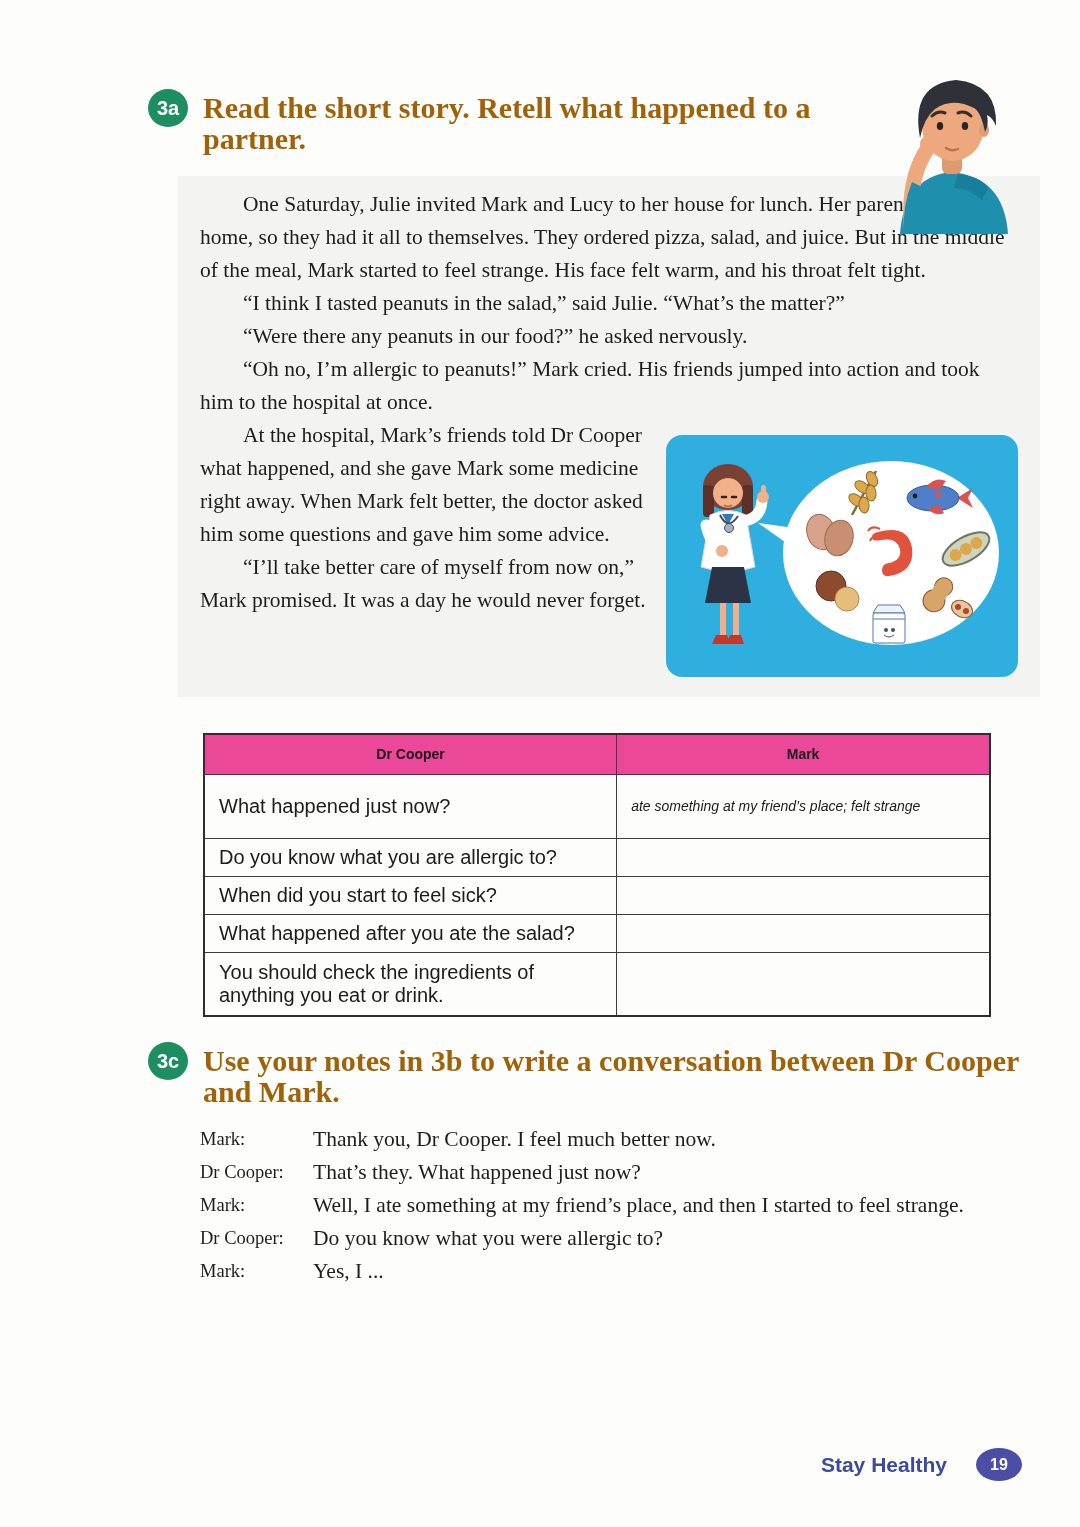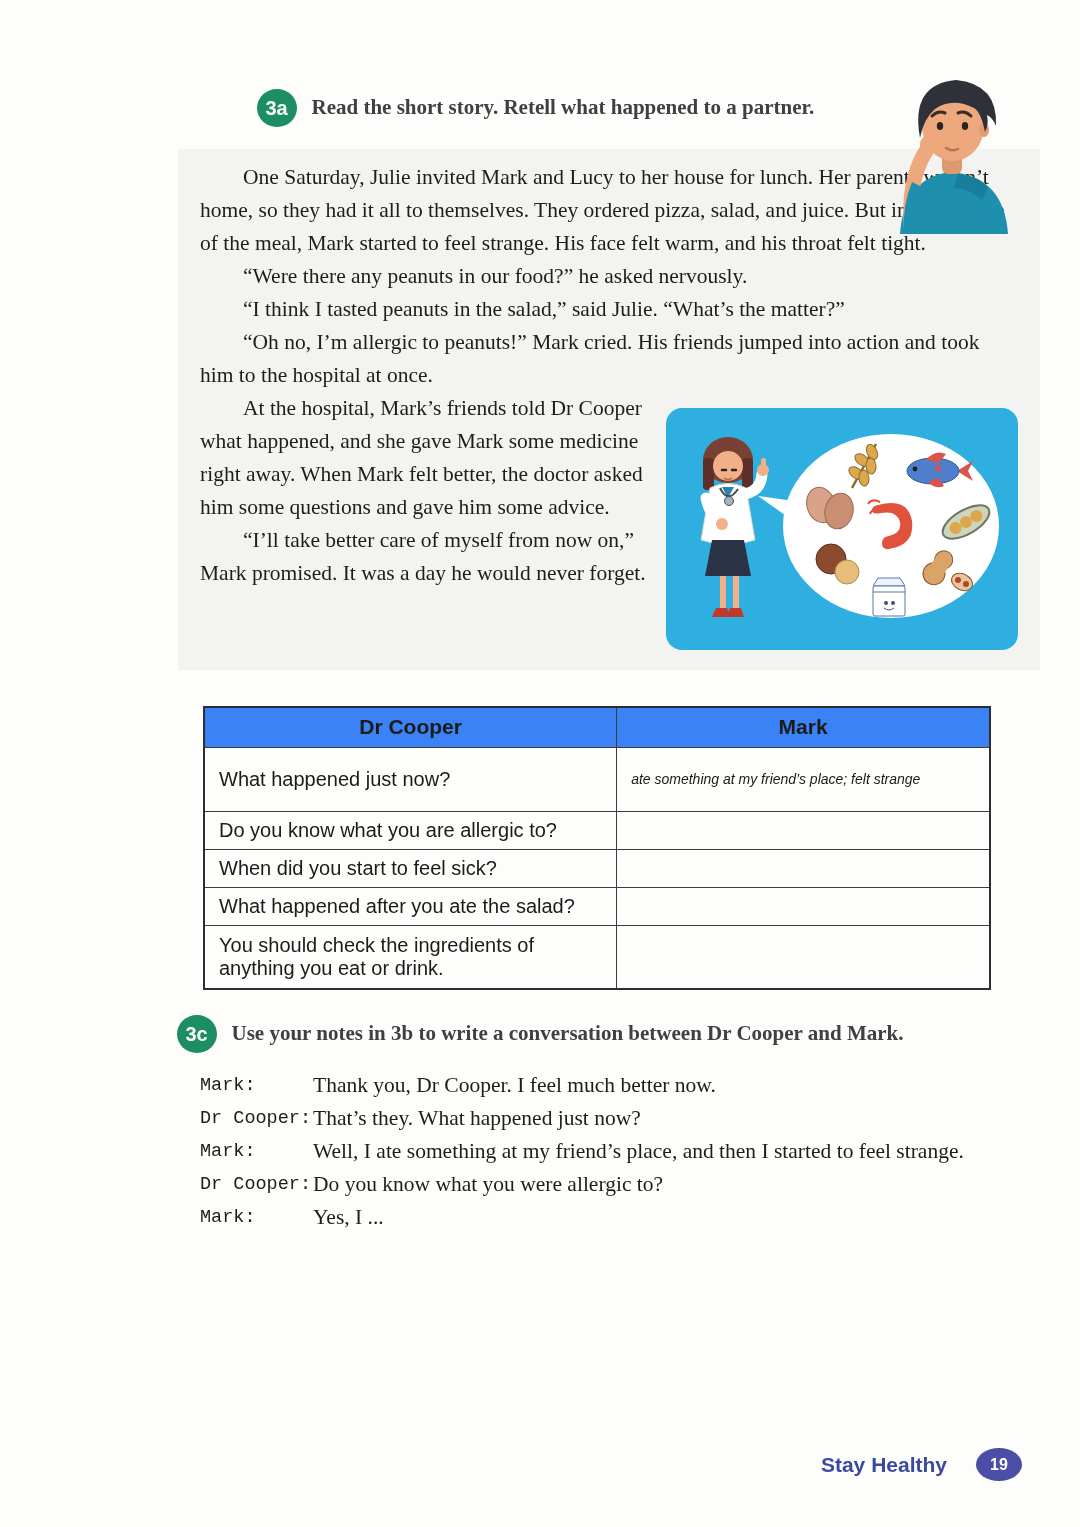--- a/index.html
+++ b/index.html
@@ -3,29 +3,29 @@
 <meta charset="utf-8">
 <style>
   * { box-sizing: border-box; }
   html,body { margin:0; padding:0; }
   body {
     width:1080px; height:1527px; position:relative; overflow:hidden;
     background:#fdfdfc; color:#1d1d1b;
     font-family:"Liberation Serif","DejaVu Serif",serif;
   }
   
-  .section-header { display:flex; align-items:flex-start; gap:15px; margin-left:148px;justify-content:center; }
+  .section-header { display:flex; align-items:flex-start; gap:15px; margin-left:148px; }
   .badge {
     flex:0 0 auto; width:40px; height:38px; border-radius:50%;
     background:#1d8e62; color:#fff; display:flex; align-items:center; justify-content:center;
     font-family:"Liberation Sans",sans-serif; font-weight:bold; font-size:20px; margin-top:1px;
   }
   .section-title {
-    font-family:"Liberation Serif",serif; font-weight:700; font-size:21px;
-    line-height:31px; color:#404040; padding-top:4px;
+    font-family:"Liberation Serif",serif; font-weight:700; font-size:30px;
+    line-height:31px; color:#a16207; padding-top:4px;
   }
   #title-a { width:660px; }
   #title-b { width:710px; }
   #title-c { width:820px; }
 
   #section-a { padding-top:88px; }
   #section-b { margin-top:36px; }
   #section-c { margin-top:24px; }
 
   
@@ -44,34 +44,34 @@
   }
   #doctor-card svg { display:block; }
 
   
   #notes-table {
     margin:16px 0 0 203px; width:788px;
     border-collapse:collapse; border:2px solid #2e2e2e;
     font-family:"Liberation Sans",sans-serif; font-size:20px; color:#1b1b1a;
   }
   #notes-table th {
-    background:#3b82f6; border:1px solid #3c3c3c; padding:4px 6px;
-    font-size:21px; font-weight:bold; text-align:center; height:40px;
+    background:#ec4899; border:1px solid #3c3c3c; padding:4px 6px;
+    font-size:14px; font-weight:bold; text-align:center; height:40px;
   }
   #notes-table td { border:1px solid #3c3c3c; padding:6px 14px; text-align:left; vertical-align:middle; }
   #notes-table col.c1 { width:52.5%; } #notes-table col.c2 { width:47.5%; }
   #notes-table tr.tall td { height:64px; }
   #notes-table tr.short td { height:38px; }
   td.answer { font-style:italic; font-size:14px; }
 
   
   #dialogue { margin:16px 0 0 200px; width:812px; }
   .dialogue-line { display:grid; grid-template-columns:113px 1fr; }
   .speaker {
-    font-family:Liberation Mono, monospace; font-size:18.5px; line-height:33px; color:#1d1d1b;
+    font-family:Liberation Serif, serif; font-size:18.5px; line-height:33px; color:#1d1d1b;
   }
   .line-text { font-size:21.5px; line-height:33px; }
 
   
   #footer { position:absolute; top:1448px; right:58px; display:flex; align-items:center; gap:29px; }
   #unit-label { font-family:"Liberation Sans",sans-serif; font-weight:bold; font-size:21px; color:#3b4a9f; }
   #page-number-badge {
     width:46px; height:33px; border-radius:50%; background:#4a4fa5; color:#fff;
     display:flex; align-items:center; justify-content:center;
     font-family:"Liberation Sans",sans-serif; font-size:16px; font-weight:bold;
@@ -102,22 +102,22 @@
 </div>
 
 <div id="section-a">
   <div class="section-header">
     <div class="badge">3a</div>
     <div class="section-title" id="title-a">Read the short story. Retell what happened to a partner.</div>
   </div>
 
   <div id="story">
     <p>One Saturday, Julie invited Mark and Lucy to her house for lunch. Her parents weren’t home, so they had it all to themselves. They ordered pizza, salad, and juice. But in the middle of the meal, Mark started to feel strange. His face felt warm, and his throat felt tight.</p>
+    <p>“I think I tasted peanuts in the salad,” said Julie. “What’s the matter?”</p>
     <p>“Were there any peanuts in our food?” he asked nervously.</p>
-    <p>“I think I tasted peanuts in the salad,” said Julie. “What’s the matter?”</p>
     <p>“Oh no, I’m allergic to peanuts!” Mark cried. His friends jumped into action and took him to the hospital at once.</p>
 
     <div id="doctor-card">
       <svg width="352" height="242" viewBox="0 0 352 242">
         <rect x="0" y="0" width="352" height="242" rx="16" fill="#2eafdf"></rect>
         <g>
           <path d="M140 122 L92 88 L150 96 Z" fill="#ffffff"></path>
           <ellipse cx="225" cy="118" rx="108" ry="92" fill="#ffffff"></ellipse>
         </g>
         <g>

